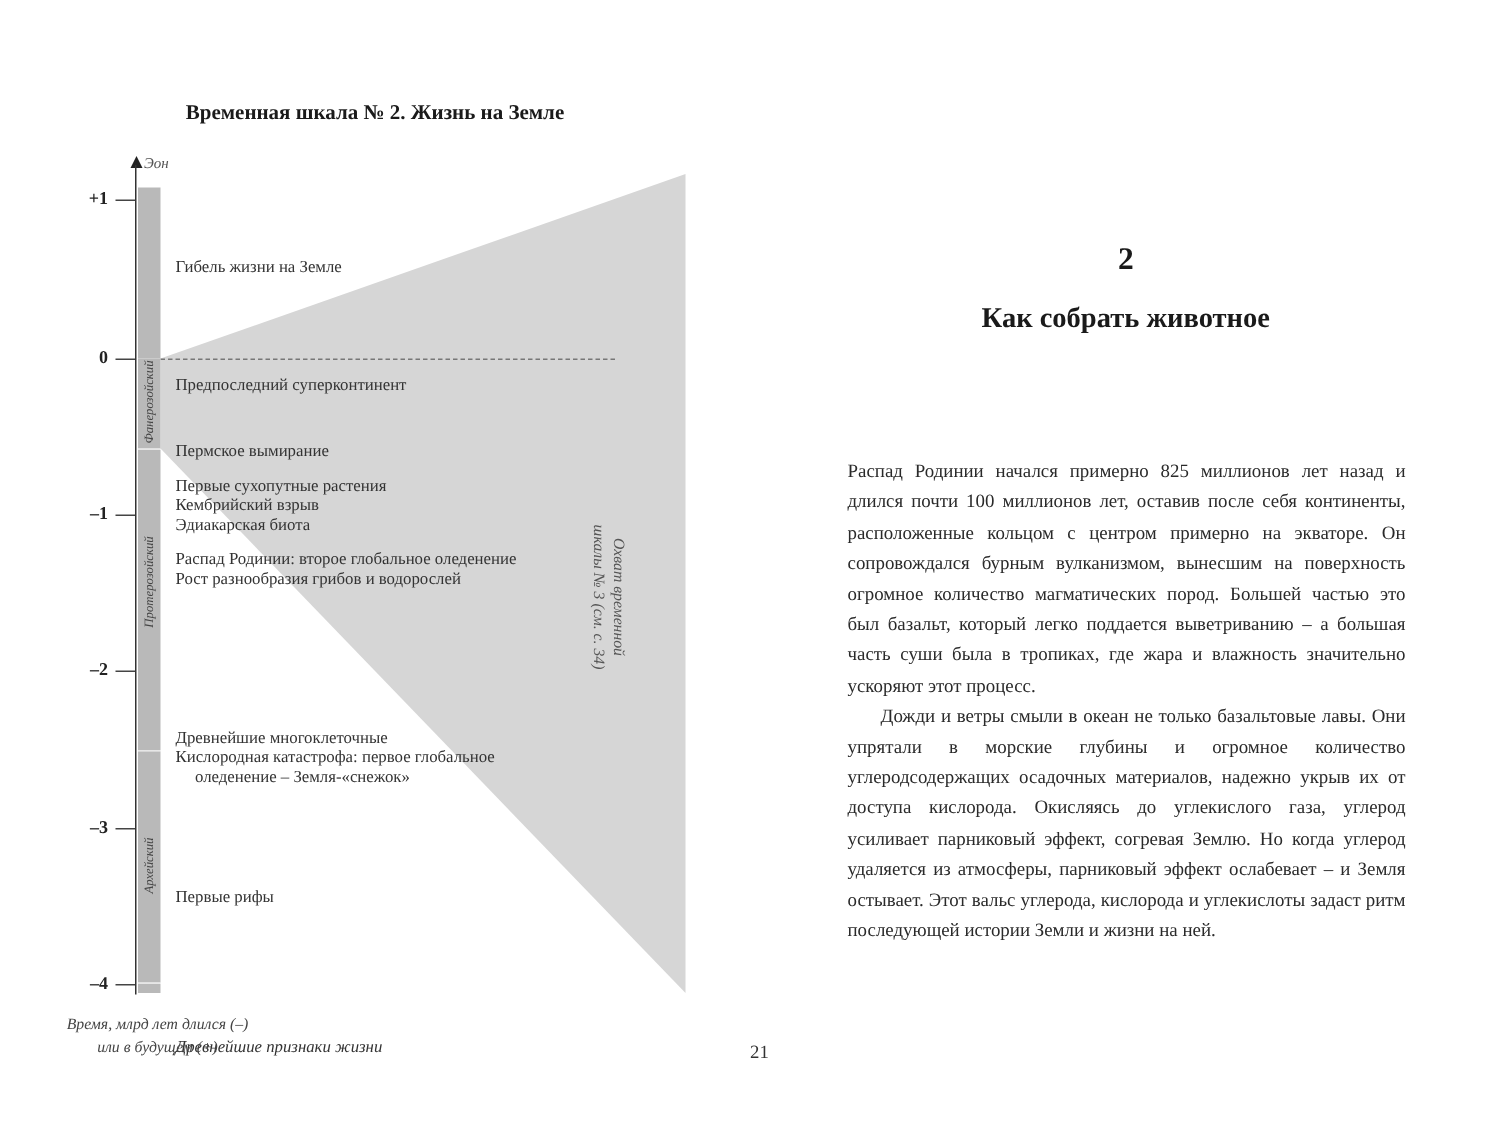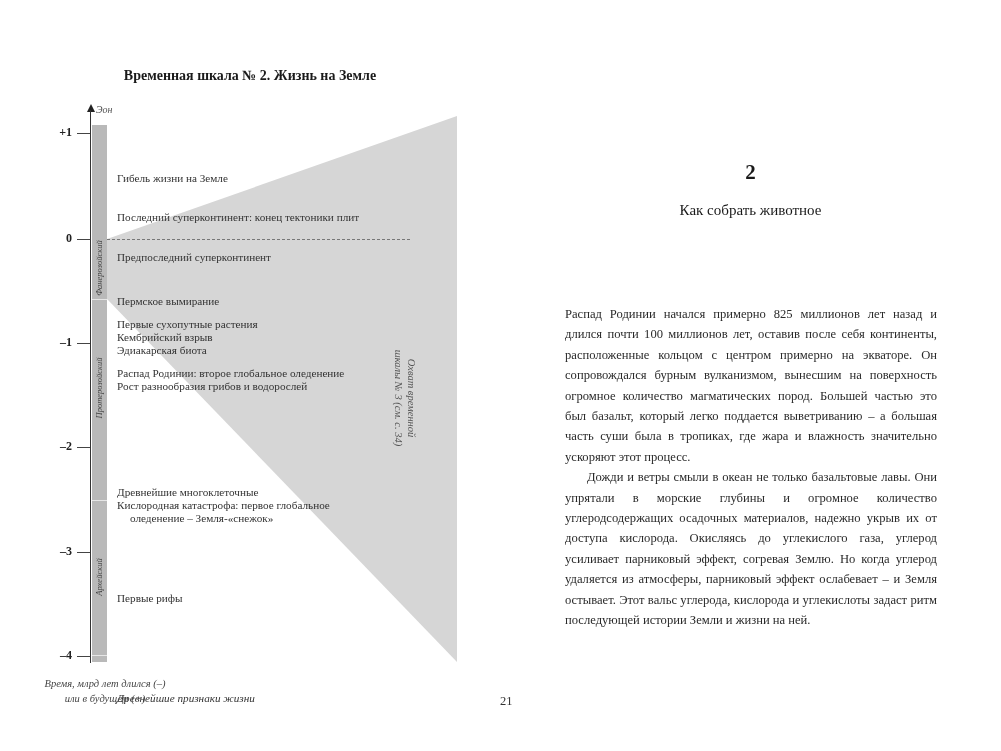--- a/index.html
+++ b/index.html
@@ -50,21 +50,21 @@
       position: absolute; left: 40px; top: 676px; width: 130px; text-align: center;
       font-style: italic; font-size: 10.5px; color: #444; line-height: 15px;
     }
 
     .chapter-num {
       position: absolute; left: 0; width: 501px; top: 160px; text-align: center;
       font-weight: bold; font-size: 21px; color: #1a1a1a;
     }
     .chapter-title {
       position: absolute; left: 0; width: 501px; top: 202px; text-align: center;
-      font-weight: normal; font-size: 15px; color: #1a1a1a;
+      font-weight: bold; font-size: 19px; color: #1a1a1a;
     }
     .body-text {
       position: absolute; left: 65px; top: 304px; width: 372px;
       font-size: 12.6px; line-height: 20.4px; color: #2a2a2a; text-align: justify;
     }
     .body-text p { margin: 0; text-indent: 0; }
     .body-text p + p { text-indent: 22px; }
     .page-number {
       position: absolute; left: 0; width: 501px; top: 694px; text-align: left; font-size: 12.5px; color: #333;
     }
@@ -106,21 +106,20 @@
   <div class="tick" style="top:656px;"></div>
 
   <div class="tick-label" style="top:125px;">+1</div>
   <div class="tick-label" style="top:231px;">0</div>
   <div class="tick-label" style="top:335px;">–1</div>
   <div class="tick-label" style="top:439px;">–2</div>
   <div class="tick-label" style="top:544px;">–3</div>
   <div class="tick-label" style="top:648px;">–4</div>
 
   <div class="event" style="top:128px;">Гибель жизни на Земле</div>
-  <div class="event" style="top:167px;">Последний суперконтинент: конец тектоники плит</div>
   <div class="event" style="top:207px;">Предпоследний суперконтинент</div>
   <div class="event" style="top:251px;">Пермское вымирание</div>
   <div class="event" style="top:274px;">Первые сухопутные растения</div>
   <div class="event" style="top:287px;">Кембрийский взрыв</div>
   <div class="event" style="top:300px;">Эдиакарская биота</div>
   <div class="event" style="top:323px;">Распад Родинии: второе глобальное оледенение</div>
   <div class="event" style="top:336px;">Рост разнообразия грибов и водорослей</div>
   <div class="event" style="top:442px;">Древнейшие многоклеточные</div>
   <div class="event" style="top:455px;">Кислородная катастрофа: первое глобальное</div>
   <div class="event indent" style="top:468px;">оледенение – Земля-«снежок»</div>

